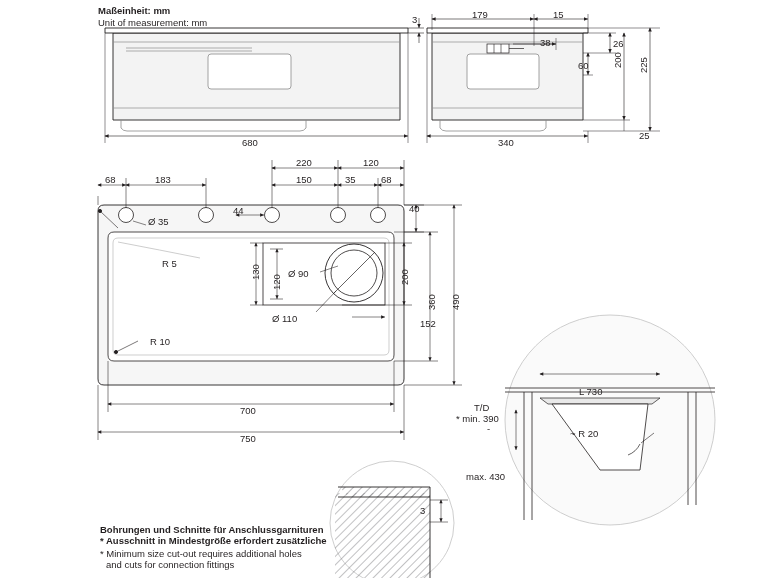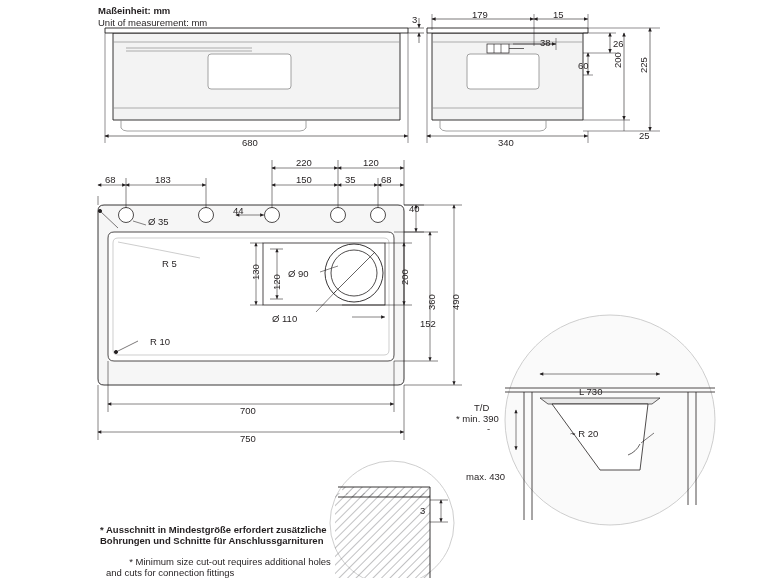--- a/index.html
+++ b/index.html
@@ -281,19 +281,19 @@
   <div class="t" style="left:579px;top:386px;">L 730</div>
   <div class="t" style="left:474px;top:402px;">T/D</div>
   <div class="t" style="left:456px;top:413px;">* min. 390</div>
   <div class="t" style="left:487px;top:423px;">-</div>
   <div class="t" style="left:466px;top:441px;margin-top:30px;">max. 430</div>
   <div class="t" style="left:570px;top:428px;">~ R 20</div>
 
   <div class="t" style="left:420px;top:505px;">3</div>
 
   <div class="legend" style="left:100px;top:524px;width:260px;">
+    <div class="t b" style="position:static;">Bohrungen und Schnitte für Anschlussgarnituren</div>
     <div class="t b" style="position:static;">* Ausschnitt in Mindestgröße erfordert zusätzliche</div>
-    <div class="t b" style="position:static;">Bohrungen und Schnitte für Anschlussgarnituren</div>
-    <div class="t" style="position:static;margin-top:10px;text-align:center;">* Minimum size cut-out requires additional holes</div>
+    <div class="t" style="position:static;margin-top:2px;">* Minimum size cut-out requires additional holes</div>
     <div class="t" style="position:static;padding-left:6px;">and cuts for connection fittings</div>
   </div>
 
 </div>
 
 </body></html>

